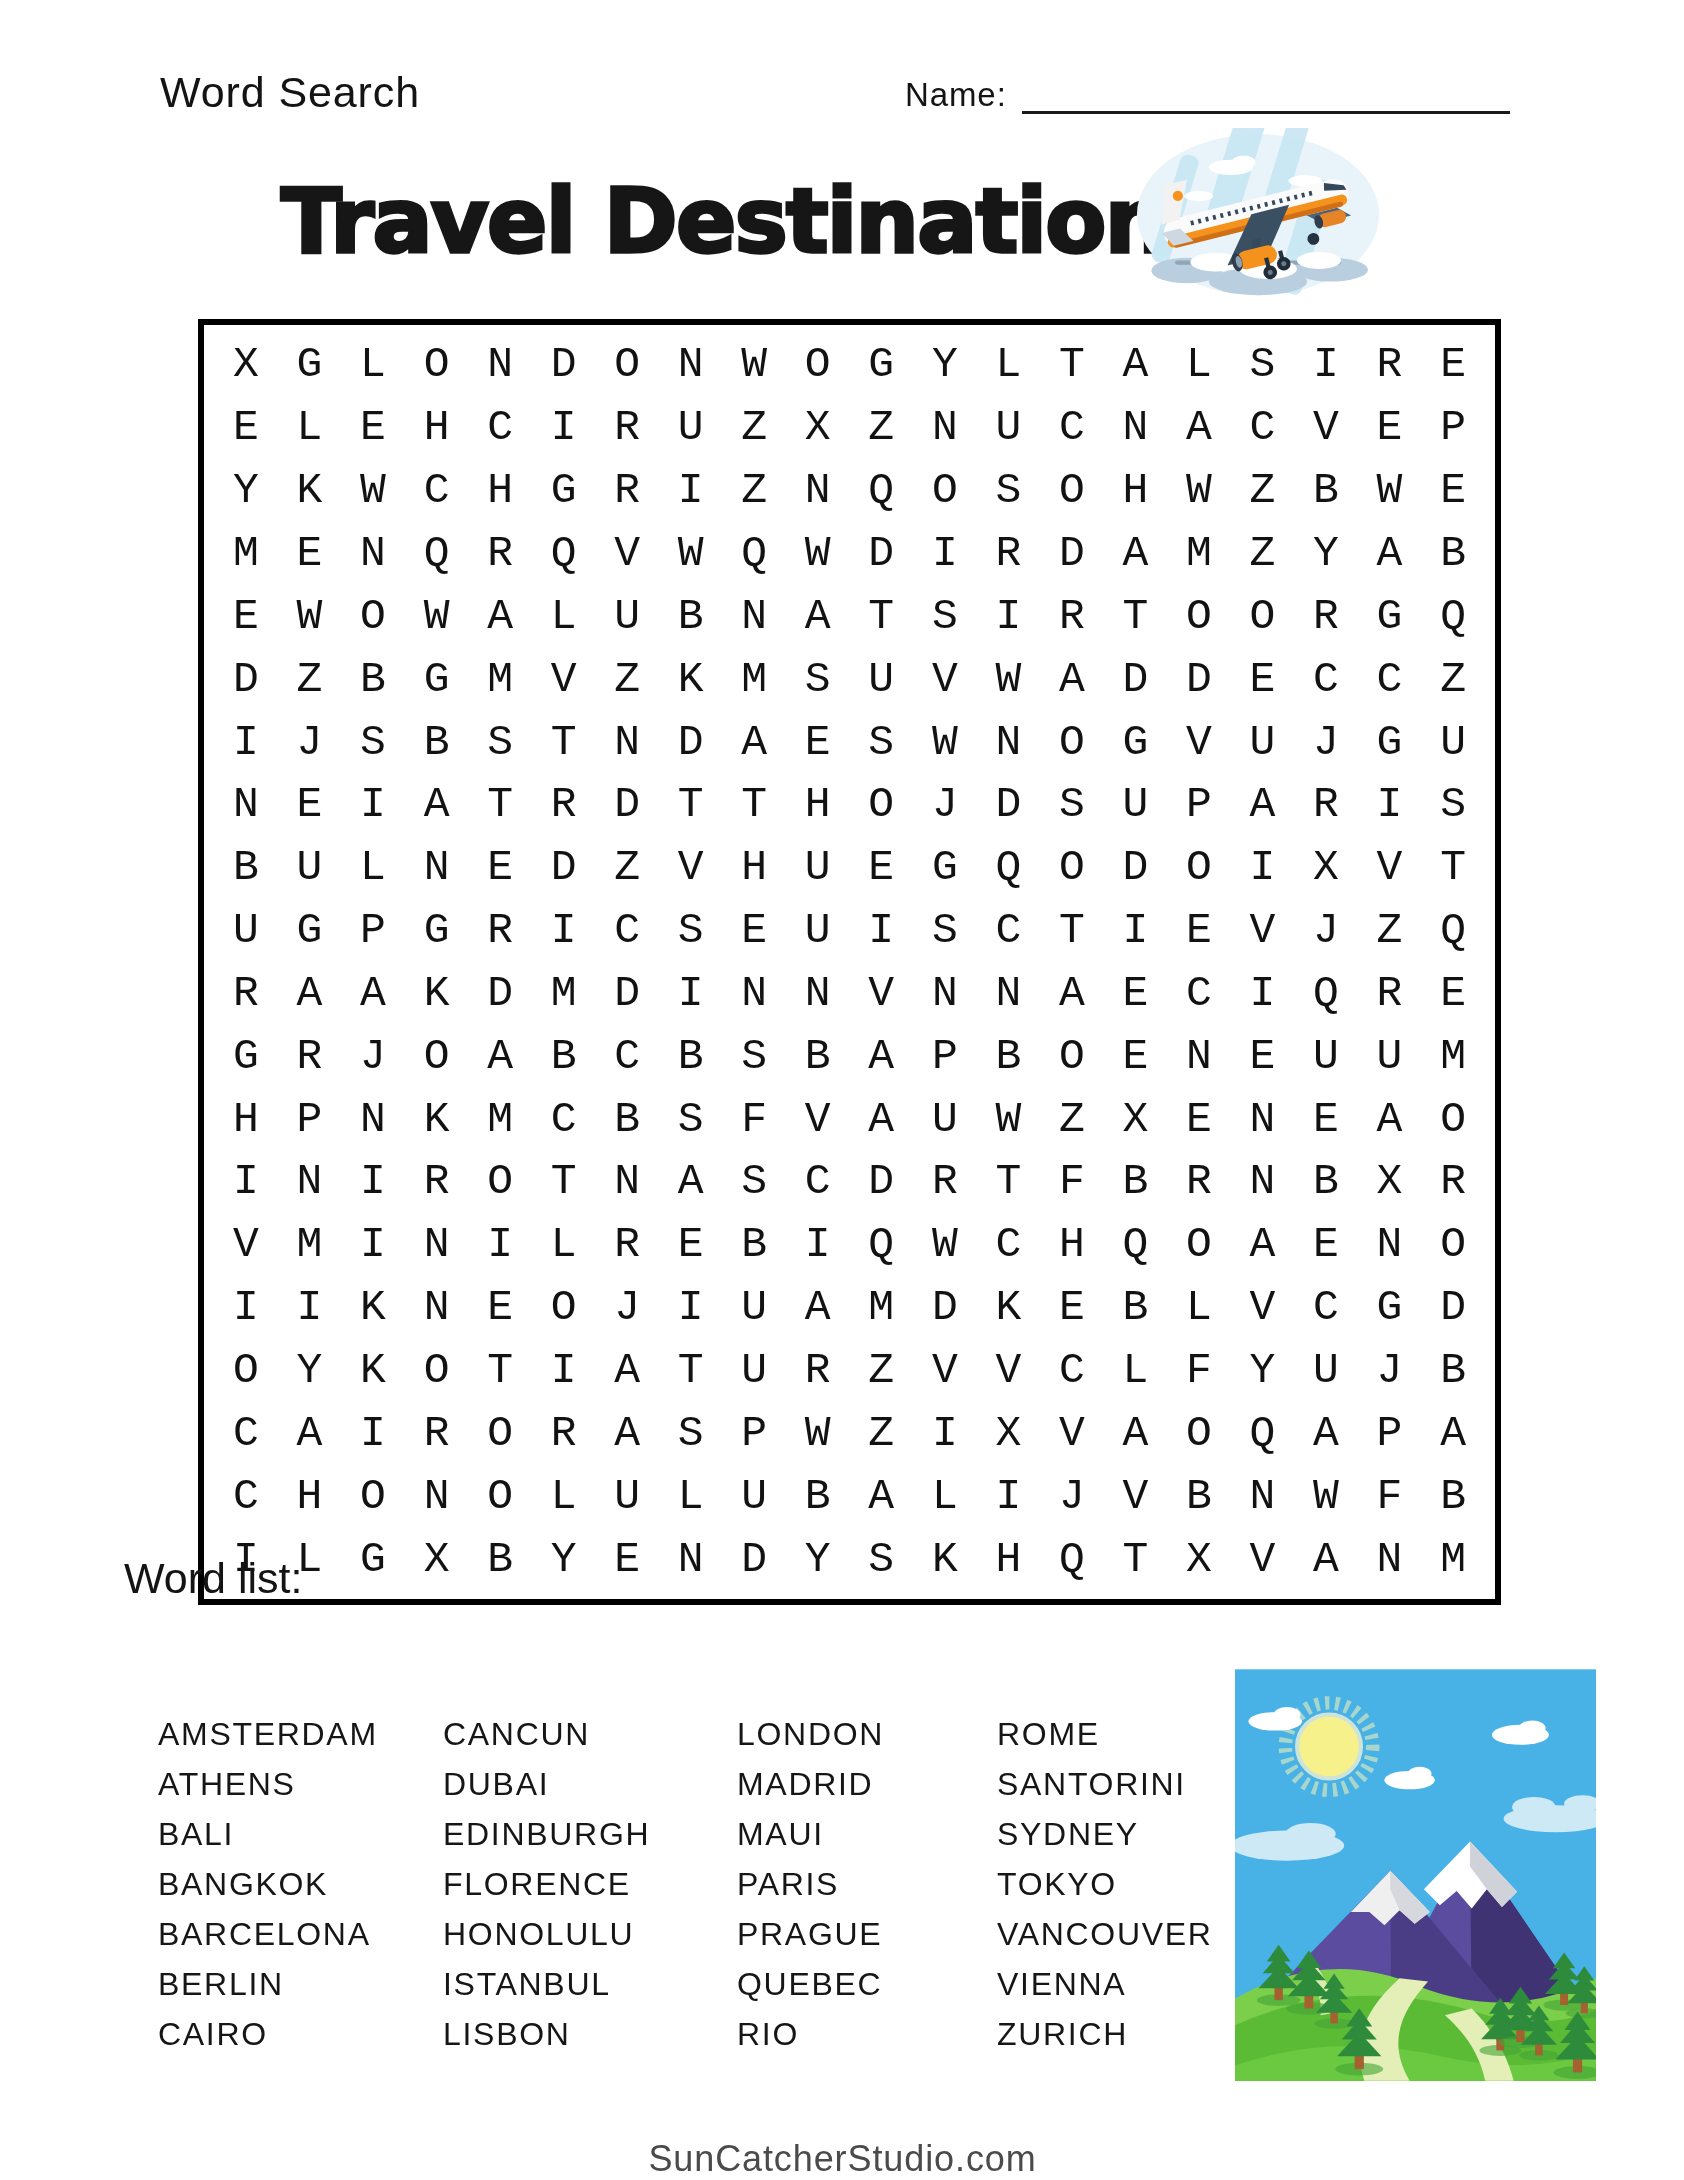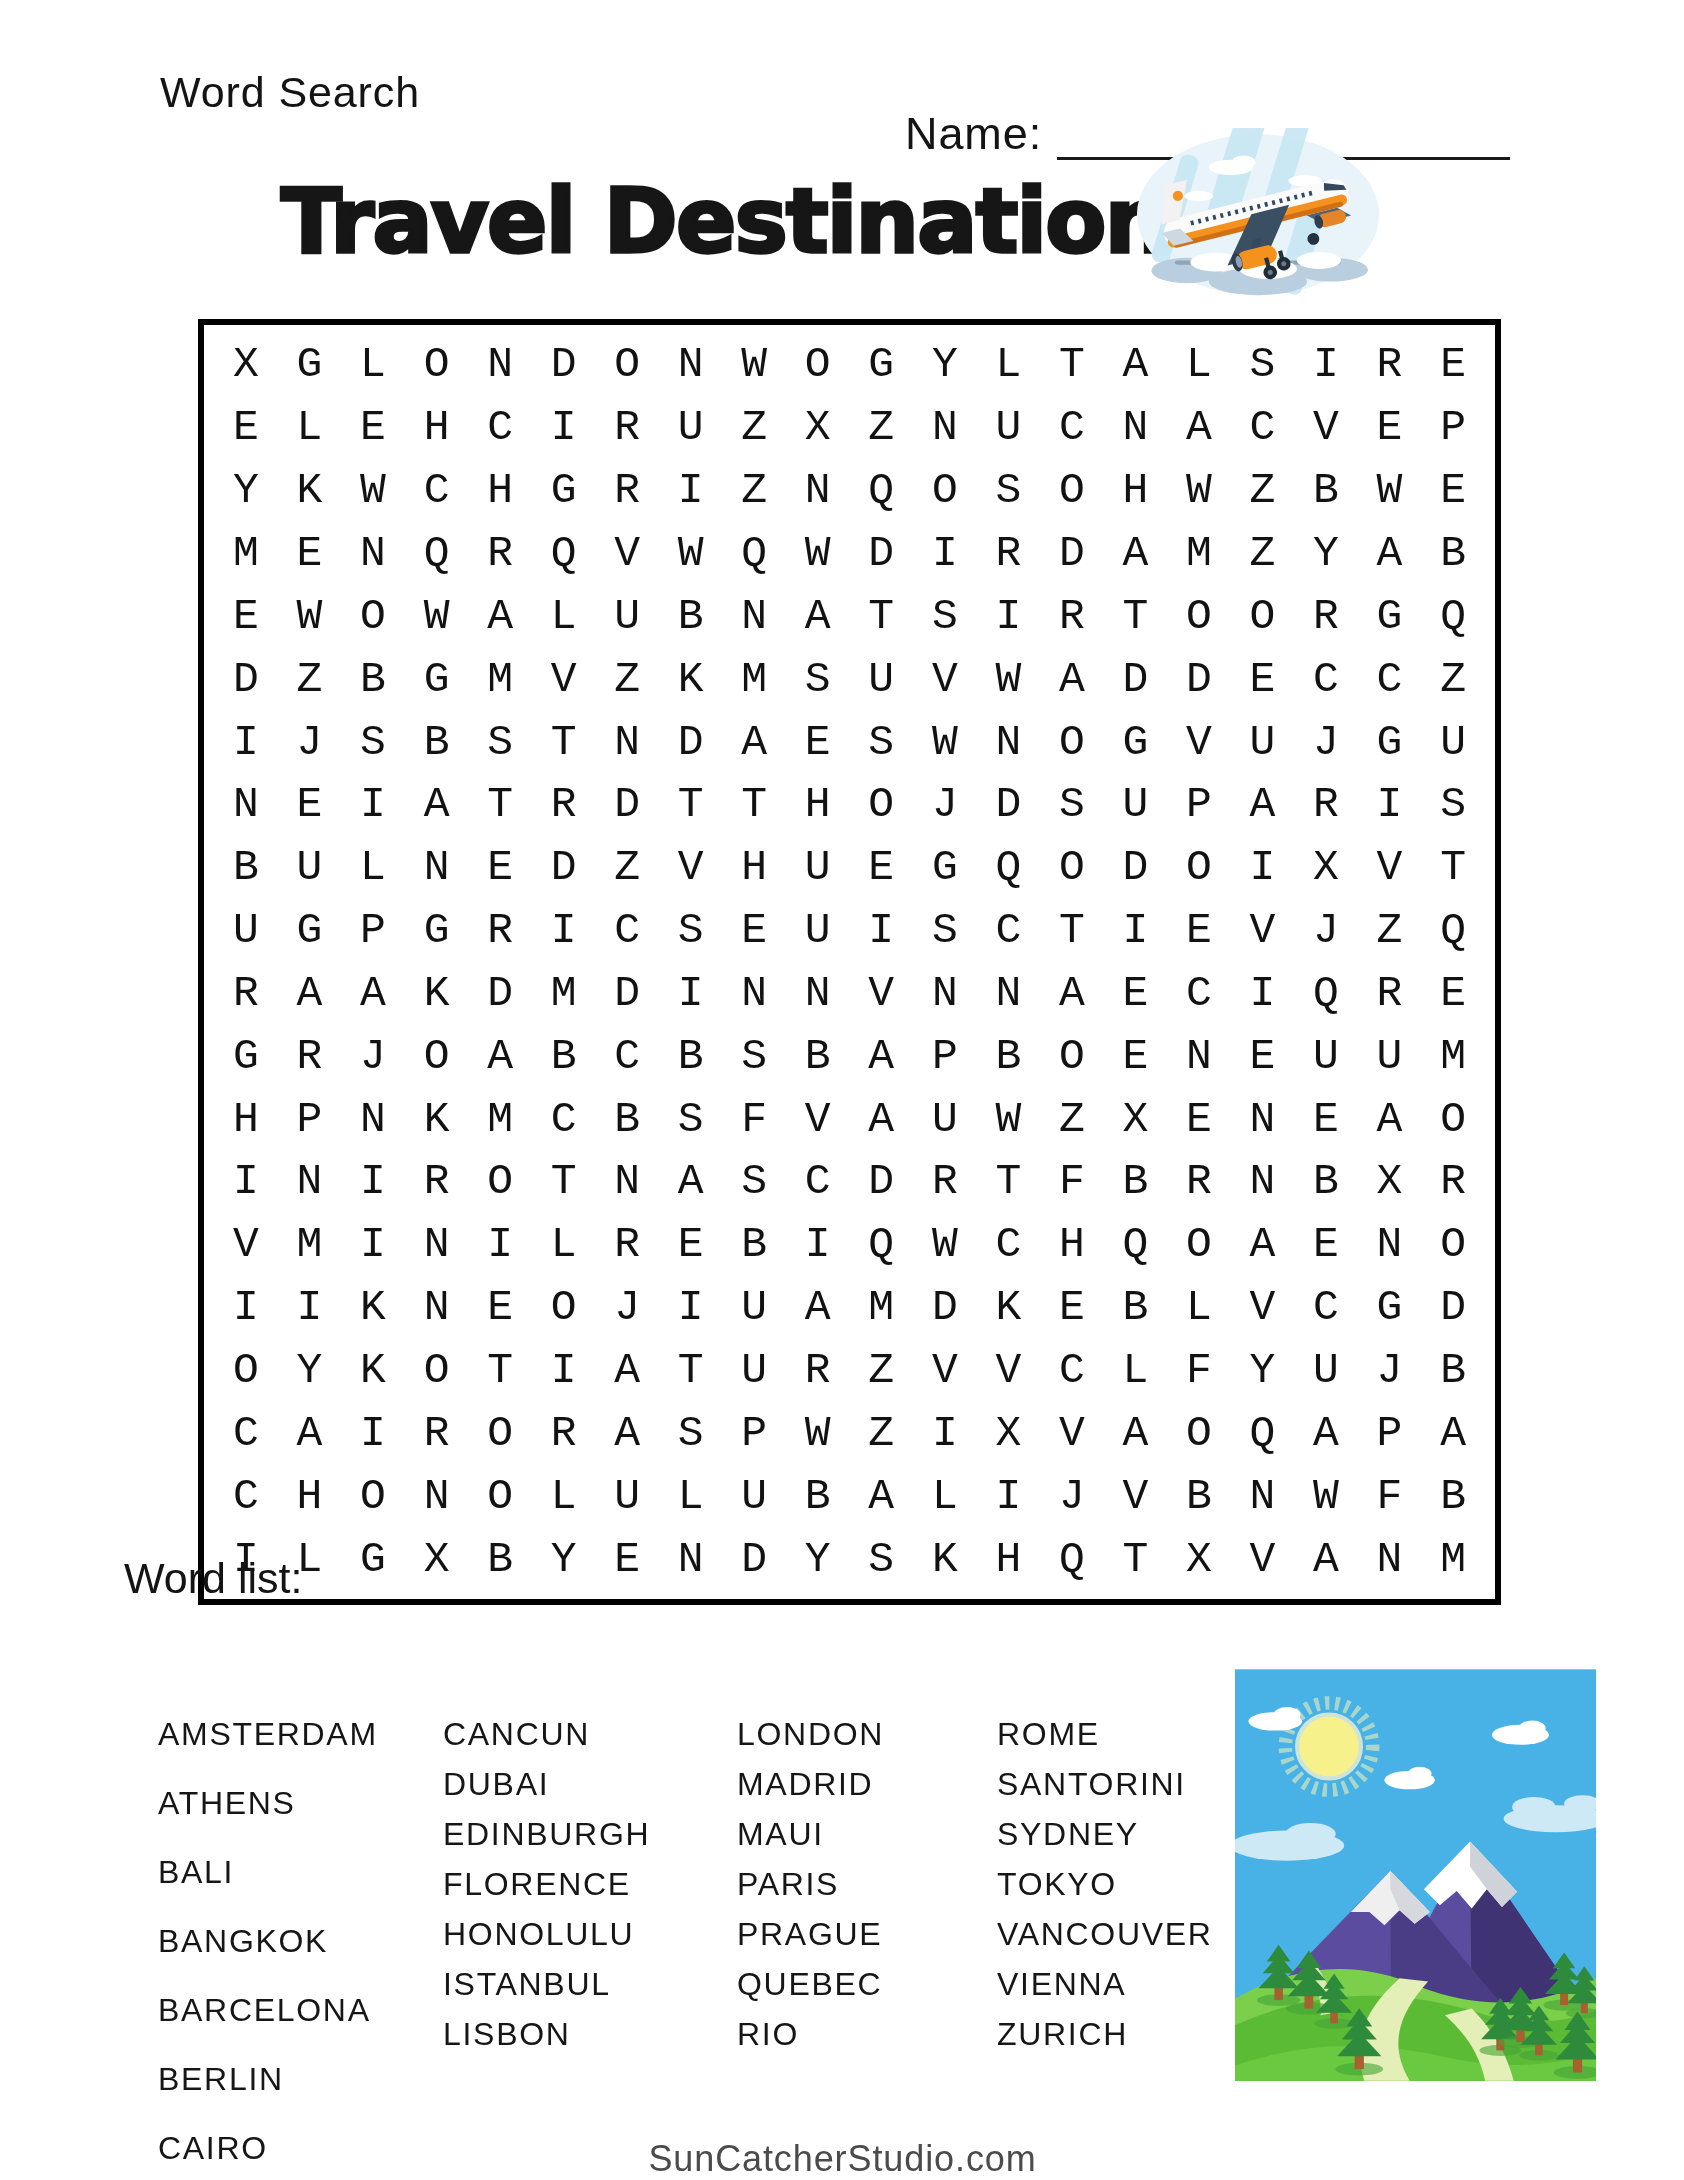--- a/index.html
+++ b/index.html
@@ -22,21 +22,21 @@
 
   
   .ws-label{
     position:absolute;left:160px;top:68px;
     font-size:43px;letter-spacing:0.9px;color:var(--ink);
   }
   .name-row{
     position:absolute;left:905px;top:68px;width:605px;
     display:flex;align-items:flex-end;
   }
-  .name-label{font-size:45px;letter-spacing:0.9px;color:var(--ink);margin-top:40px;}
+  .name-label{font-size:33px;letter-spacing:0.9px;color:var(--ink);}
   .name-line{
     flex:1;height:46px;margin-left:15.3px;
     border-bottom:3.4px solid #1a1a1a;
   }
 
   
   .title{
     position:absolute;left:281px;top:175px;width:792px;
     font-family:"DejaVu Sans",sans-serif;
     font-size:89px;font-weight:bold;line-height:1.05;
@@ -67,21 +67,21 @@
   
   .wordlist-heading{
     position:absolute;left:124px;top:1554px;
     font-size:43px;color:var(--ink);
   }
   .word-cols{
     position:absolute;left:158px;top:1709px;
     display:flex;
   }
   .word-col{display:flex;flex-direction:column;}
-  .word-col:nth-child(1){width:285px;gap:19px;}
+  .word-col:nth-child(1){width:285px;}
   .word-col:nth-child(2){width:294px;}
   .word-col:nth-child(3){width:260px;}
   .word-col:nth-child(4){width:281px;}
   .word{
     font-size:32px;line-height:50px;letter-spacing:1.7px;color:#161616;
     white-space:nowrap;
   }
 
   .landscape-wrap{position:absolute;left:1235px;top:1668px;width:361px;height:414px;}
 

